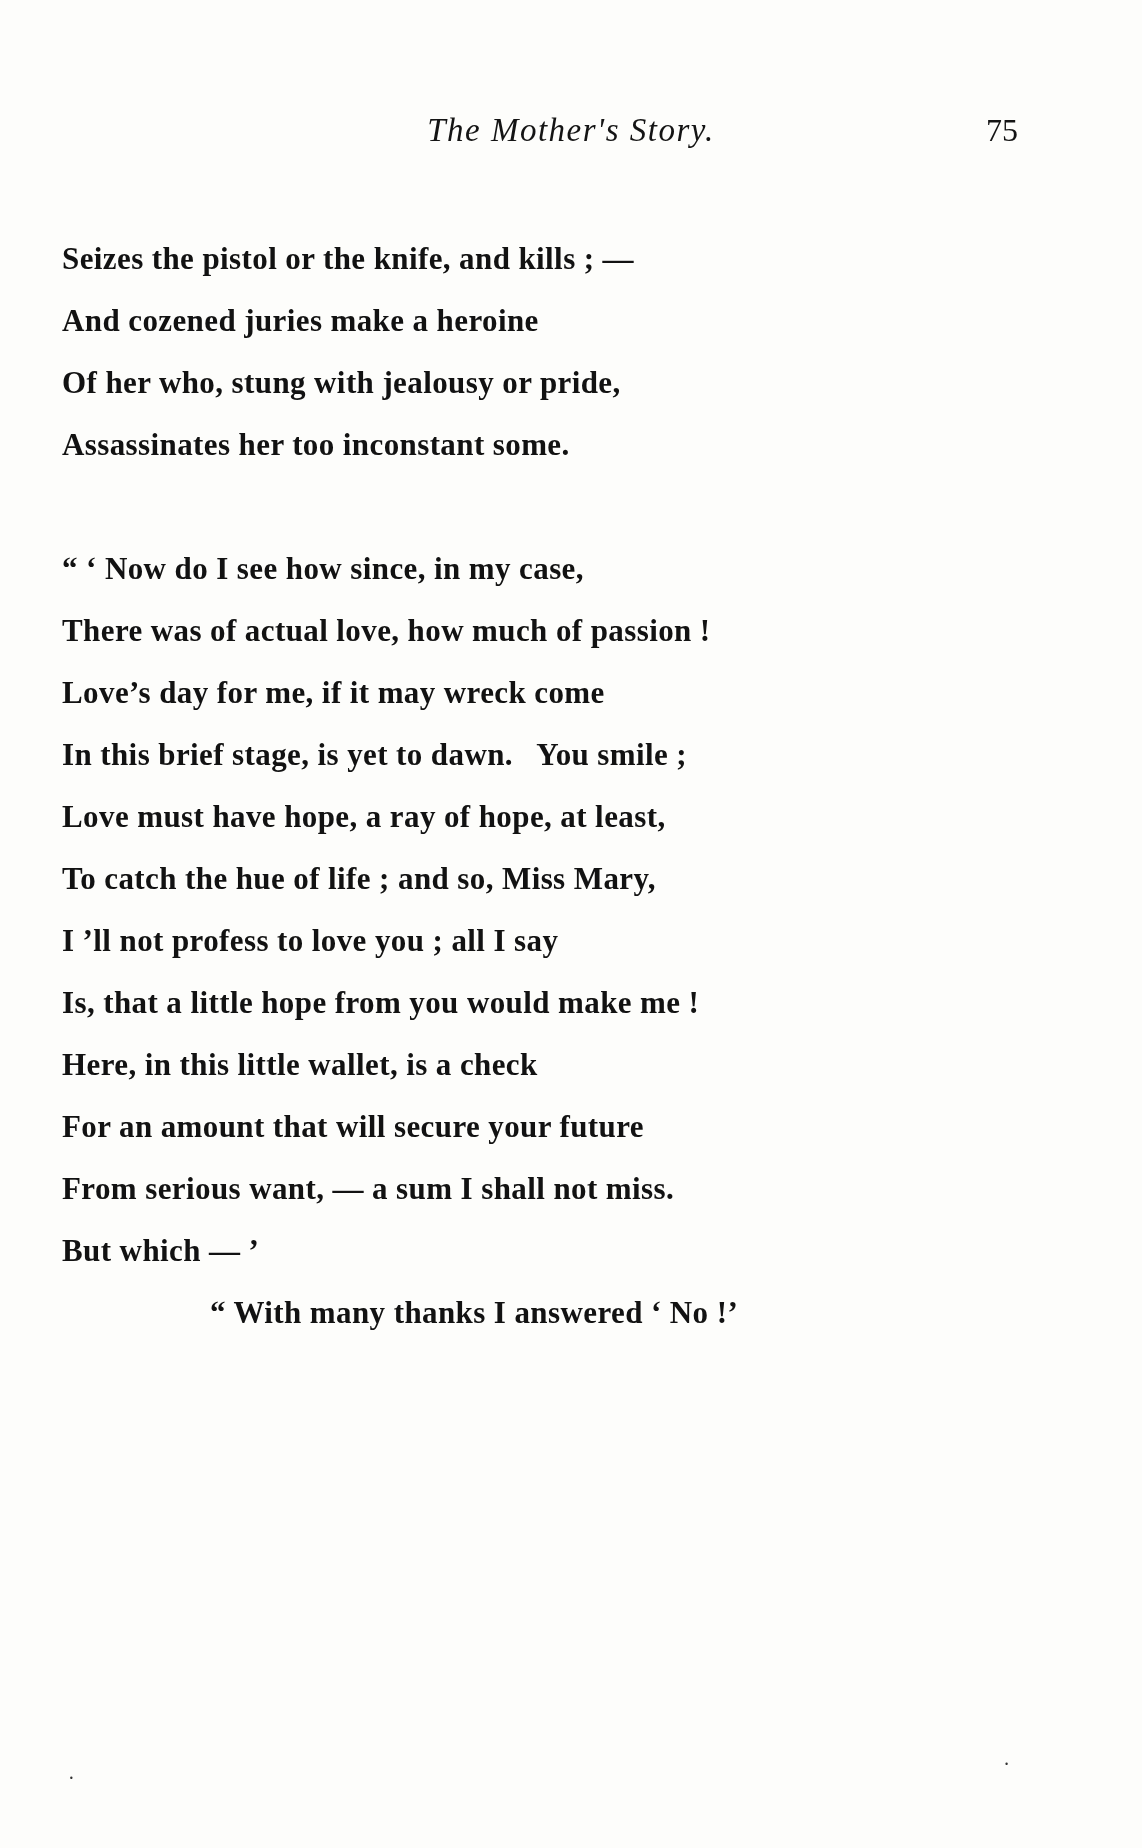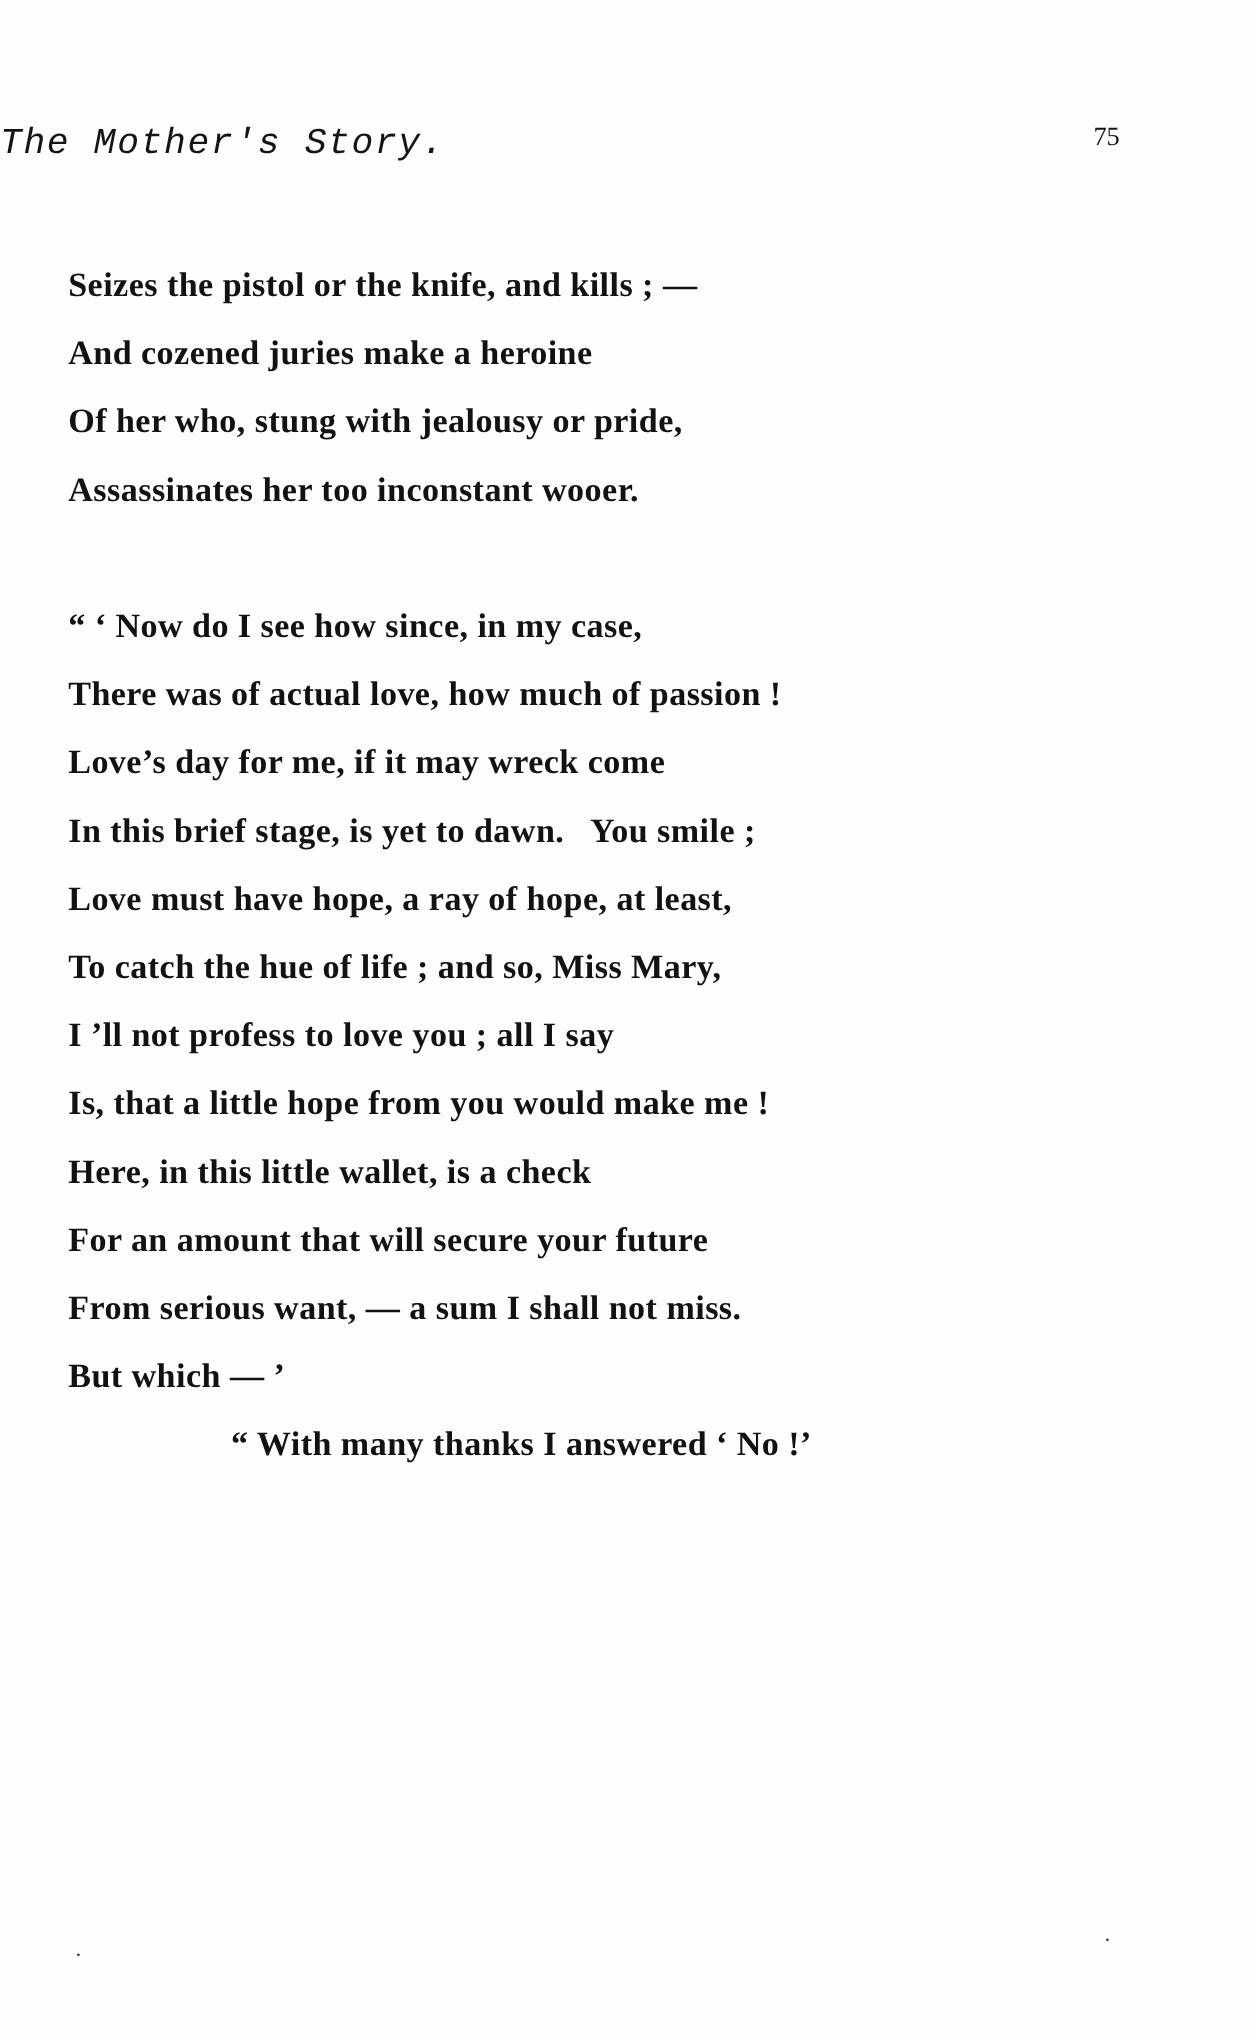--- a/index.html
+++ b/index.html
@@ -27,32 +27,32 @@
     position: absolute;
     top: 112px;
     left: 0;
     width: 1142px;
     height: 56px;
   }
   .running-title {
     position: absolute;
     left: 0;
     width: 1142px;
-    text-align: left;
+    text-align: center;
     font-style: italic;
     font-size: 33px;
     letter-spacing: 1.5px;
-    font-family: Liberation Mono, monospace;
+    font-family: Liberation Serif, serif;
     color: #141414;
   }
   .page-number {
     position: absolute;
     right: 124px;
     top: 0px;
-    font-size: 24px;
+    font-size: 32px;
     color: #141414;
     font-family: "Liberation Serif", serif;
   }
   .body-text {
     position: absolute;
     top: 228px;
     left: 62px;
     width: 1010px;
   }
   .stanza {
@@ -103,21 +103,21 @@
     <div class="running-title">The Mother's Story.</div>
     <div class="page-number">75</div>
   </div>
 
   <div class="body-text">
 
     <div class="stanza">
       <div class="line">Seizes the pistol or the knife, and kills ; —</div>
       <div class="line">And cozened juries make a heroine</div>
       <div class="line">Of her who, stung with jealousy or pride,</div>
-      <div class="line">Assassinates her too inconstant wooer.</div>
+      <div class="line">Assassinates her too inconstant some.</div>
     </div>
 
     <div class="stanza-gap"></div>
 
     <div class="stanza">
       <div class="line">“ ‘ Now do I see how since, in my case,</div>
       <div class="line">There was of actual love, how much of passion !</div>
       <div class="line">Love’s day for me, if it may wreck come</div>
       <div class="line">In this brief stage, is yet to dawn.   You smile ;</div>
       <div class="line">Love must have hope, a ray of hope, at least,</div>

